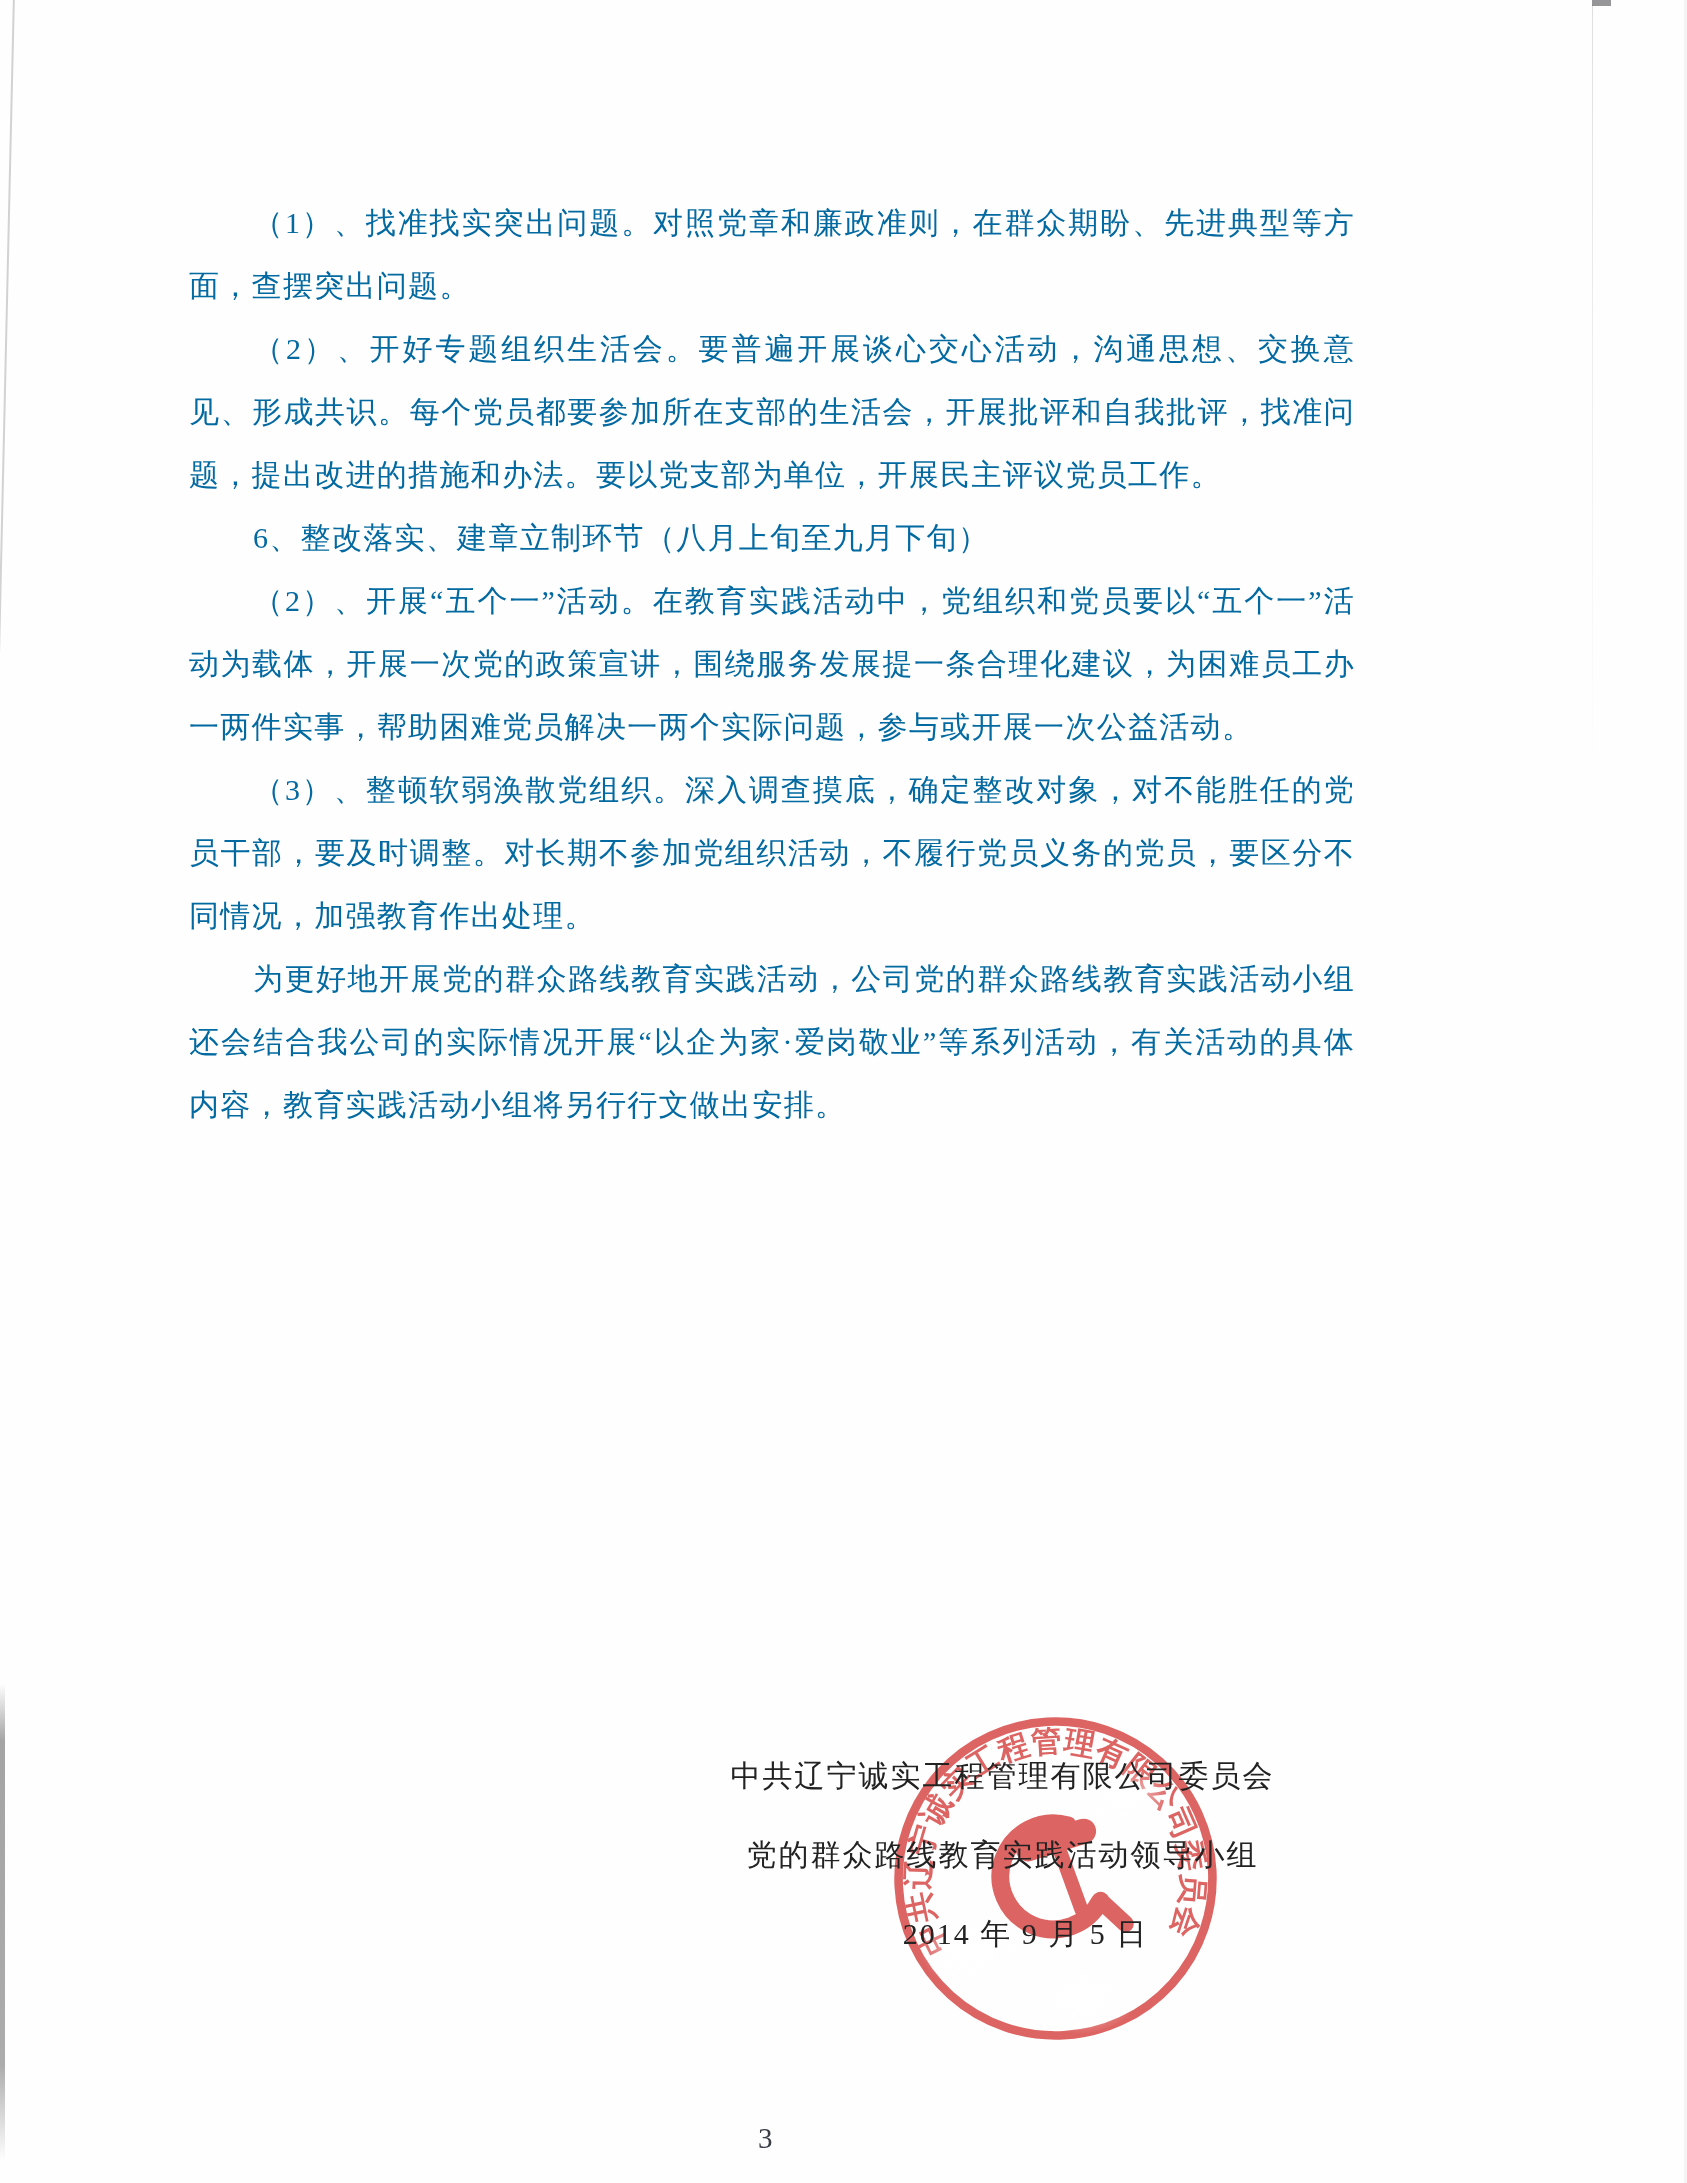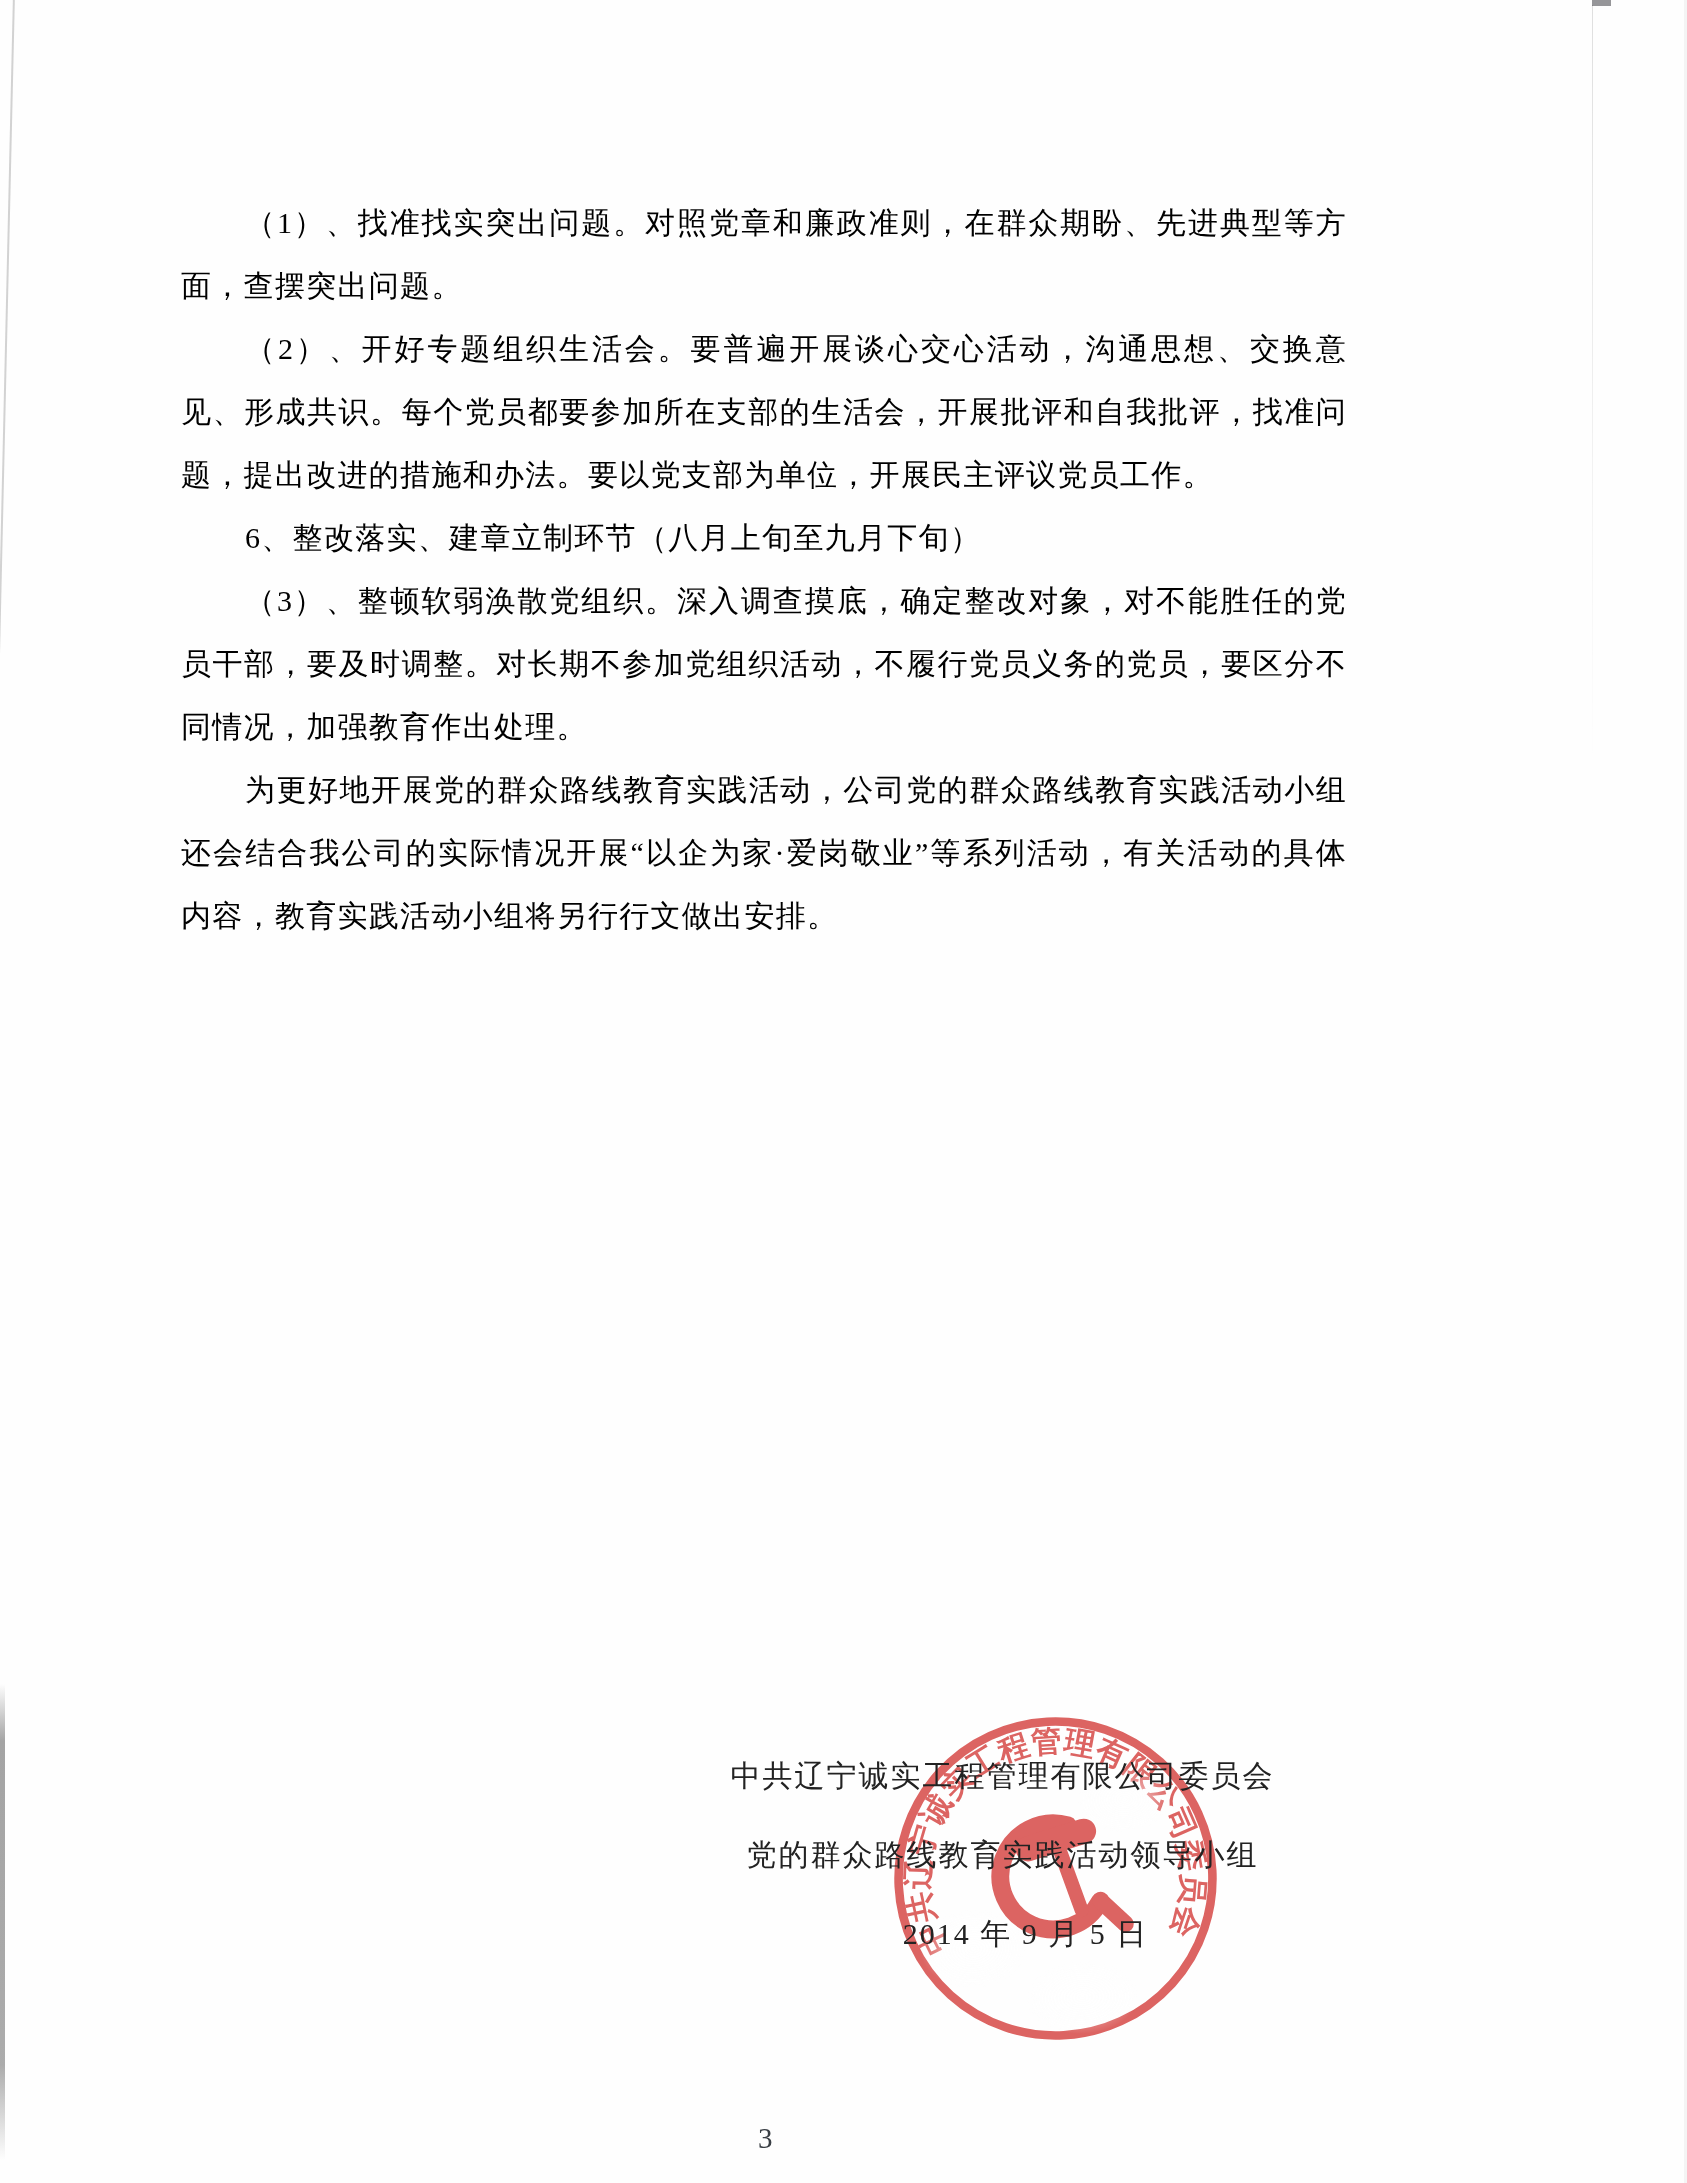--- a/index.html
+++ b/index.html
@@ -9,26 +9,26 @@
     margin: 0 auto;
     background: #fefefe;
     font-family: "Liberation Serif", "DejaVu Serif", serif;
     color: #262626;
     overflow: hidden;
   }
 
   
   .doc-body {
     position: absolute;
-    left: 181px; top: 191px; width: 1166px;
+    left: 189px; top: 191px; width: 1166px;
     font-size: 30px;
     line-height: 63px;
     letter-spacing: 1.3px;
     text-align: justify;
-    color: #000000;
+    color: #0369a1;
   }
   .doc-body p { margin: 0; text-indent: 64px; }
 
   
   .sig-block {
     position: absolute;
     left: 695px; top: 1757px; width: 615px;
     text-align: center;
     font-size: 30px;
     letter-spacing: 2px;
@@ -97,20 +97,21 @@
   <div class="artifact edge-left-top"></div>
   <div class="artifact edge-left-bottom"></div>
   <div class="artifact edge-top-right-mark"></div>
   <div class="artifact edge-top-right-line"></div>
   <div class="artifact edge-right"></div>
 
   <div class="doc-body">
       <p>（1）、找准找实突出问题。对照党章和廉政准则，在群众期盼、先进典型等方面，查摆突出问题。</p>
       <p>（2）、开好专题组织生活会。要普遍开展谈心交心活动，沟通思想、交换意见、形成共识。每个党员都要参加所在支部的生活会，开展批评和自我批评，找准问题，提出改进的措施和办法。要以党支部为单位，开展民主评议党员工作。</p>
       <p>6、整改落实、建章立制环节（八月上旬至九月下旬）</p>
+      <p>（2）、开展“五个一”活动。在教育实践活动中，党组织和党员要以“五个一”活动为载体，开展一次党的政策宣讲，围绕服务发展提一条合理化建议，为困难员工办一两件实事，帮助困难党员解决一两个实际问题，参与或开展一次公益活动。</p>
       <p>（3）、整顿软弱涣散党组织。深入调查摸底，确定整改对象，对不能胜任的党员干部，要及时调整。对长期不参加党组织活动，不履行党员义务的党员，要区分不同情况，加强教育作出处理。</p>
       <p>为更好地开展党的群众路线教育实践活动，公司党的群众路线教育实践活动小组还会结合我公司的实际情况开展“以企为家·爱岗敬业”等系列活动，有关活动的具体内容，教育实践活动小组将另行行文做出安排。</p>
     </div>
 
   <div class="seal-wrap">
     <svg viewBox="0 0 518 518" xmlns="http://www.w3.org/2000/svg">
       <circle cx="259" cy="259" r="237" fill="none" stroke="#d95452" stroke-width="13"></circle>
       <path id="sealArc" d="M 92.7,355 A 192,192 0 1 1 425.3,355" fill="none"></path>
       <text font-size="46" fill="#d95452" letter-spacing="1" font-family="Liberation Serif, serif" font-weight="bold">
         <textPath href="#sealArc" startOffset="0">中共辽宁诚实工程管理有限公司委员会</textPath>

